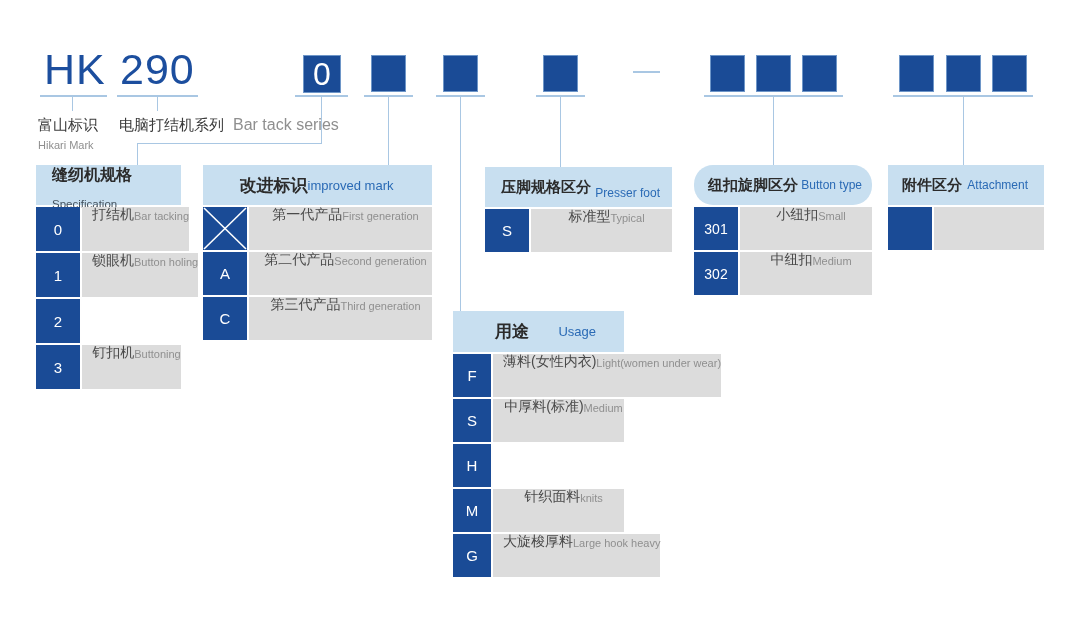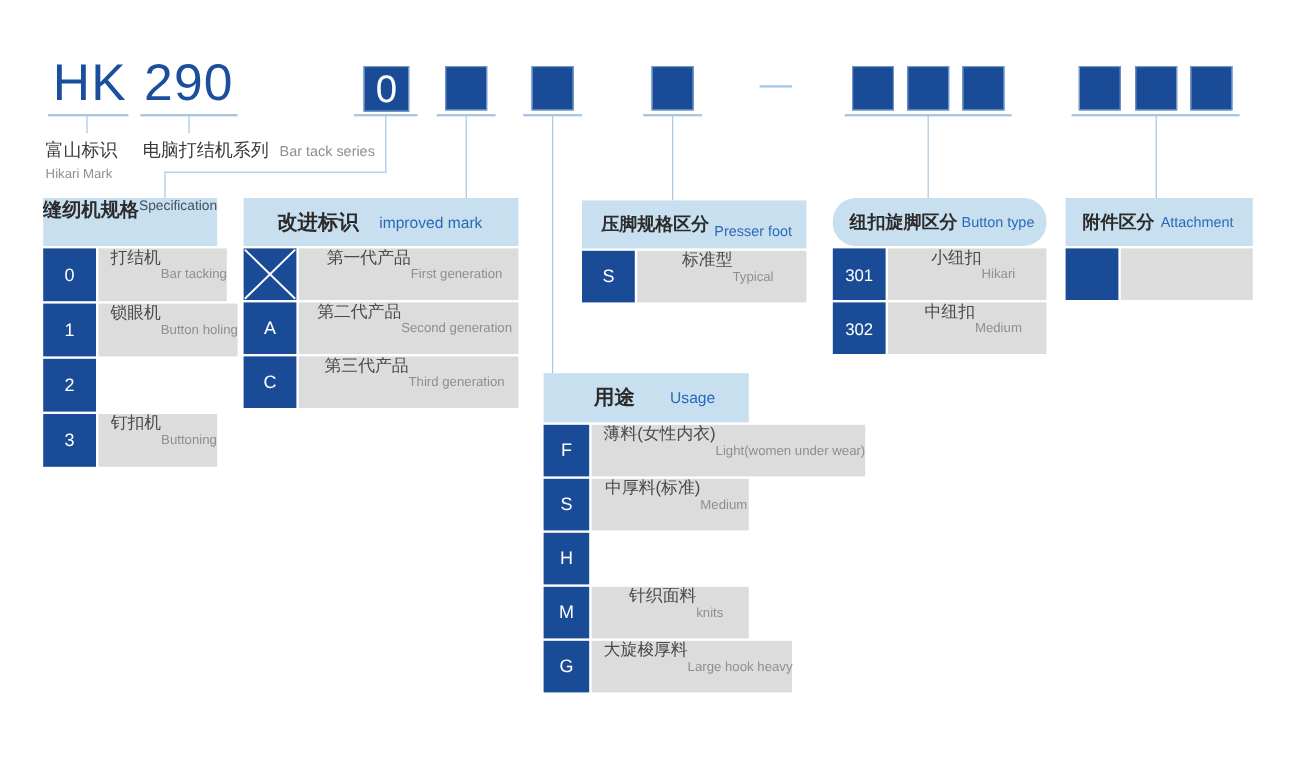--- a/index.html
+++ b/index.html
@@ -24,35 +24,35 @@
             color:#fff;font-size:32px;line-height:38px;font-weight:400;}
   .dash{position:absolute;background:var(--line-blue);height:2px;}
   .ul{position:absolute;height:2px;background:var(--line-blue);}
   .cn{position:absolute;background:var(--line-blue);}
   .v{width:1px;} .h{height:1px;}
 
   .lbl-zh{position:absolute;font-size:15px;color:#3A3A3A;white-space:nowrap;}
   .lbl-en{position:absolute;font-size:11px;color:var(--text-en);white-space:nowrap;}
   .series-line{position:absolute;display:flex;align-items:baseline;gap:9px;white-space:nowrap;text-align:right;}
   .series-line .zh{font-size:15px;color:#3A3A3A;}
-  .series-line .en{font-size:12px;color:var(--text-en);}
+  .series-line .en{font-size:16px;color:var(--text-en);}
 
   
   .panel{position:absolute;}
   .p-head{background:var(--header-blue);display:flex;align-items:center;justify-content:space-between;height:40px;}
   .p-head .t{font-size:16px;font-weight:bold;color:var(--text-dark);white-space:nowrap;}
   .p-head .e{font-size:13px;color:var(--label-blue);white-space:nowrap;}
-  .p-head--col{flex-direction:row;align-items:flex-start;justify-content:flex-end;padding-left:16px;}
+  .p-head--col{flex-direction:column;align-items:flex-start;justify-content:space-between;padding-left:16px;gap:11px;}
   .p-head--col .sub{font-size:11.5px;color:#44525E;margin-top:1px;}
   .p-row{display:flex;margin-top:2px;height:43px;}
   .p-key{background:var(--navy);width:44px;flex:0 0 44px;margin-right:2px;display:flex;
          align-items:center;justify-content:center;color:#fff;font-size:15px;}
   .p-body{background:var(--row-gray);flex:1;display:flex;flex-direction:row;justify-content:center;padding-left:10px;}
   .p-zh{font-size:14px;color:var(--text-zh);line-height:1.1;white-space:nowrap;}
-  .p-en{font-size:11px;color:var(--text-en);margin-top:16px;white-space:nowrap;}
+  .p-en{font-size:11px;color:var(--text-en);margin-top:3px;white-space:nowrap;}
 </style>
 </head>
 <body>
 
 <div class="stage">
 
   <div class="code-txt" style="left:44px;">HK</div>
   <div class="code-txt" style="left:120px;">290</div>
 
   <div class="bx bx-digit" style="left:303px;">
@@ -132,21 +132,21 @@
           <span>3</span>
         </div>
       <div class="p-body">
           <span class="p-zh">钉扣机</span>
           <span class="p-en">Buttoning</span>
         </div>
     </div>
   </section>
 
   <section class="panel" style="left:203px;top:165px;width:229px;">
-    <header class="p-head" style="padding:0 30px 0 28px;">
+    <header class="p-head" style="padding:0 30px 0 28px;justify-content:center;">
       <span class="t" style="font-size:17px;">改进标识</span>
       <span class="e">improved mark</span>
     </header>
     <div class="p-row">
       <div class="p-key">
         <svg width="44" height="43" viewBox="0 0 44 43" aria-hidden="true">
           <line x1="1" y1="1" x2="43" y2="42" stroke="#fff" stroke-width="1.6"></line>
           <line x1="43" y1="1" x2="1" y2="42" stroke="#fff" stroke-width="1.6"></line>
         </svg>
       </div>
@@ -243,21 +243,21 @@
     <header class="p-head" style="padding:0 10px 0 14px;border-radius:19px;">
       <span class="t" style="font-size:15px;">纽扣旋脚区分</span>
       <span class="e" style="font-size:12px;">Button type</span>
     </header>
     <div class="p-row">
       <div class="p-key" style="font-size:14px;">
           <span>301</span>
         </div>
       <div class="p-body">
           <span class="p-zh">小纽扣</span>
-          <span class="p-en">Hikari</span>
+          <span class="p-en">Small</span>
         </div>
     </div>
     <div class="p-row">
       <div class="p-key" style="font-size:14px;">
           <span>302</span>
         </div>
       <div class="p-body">
           <span class="p-zh">中纽扣</span>
           <span class="p-en">Medium</span>
         </div>

